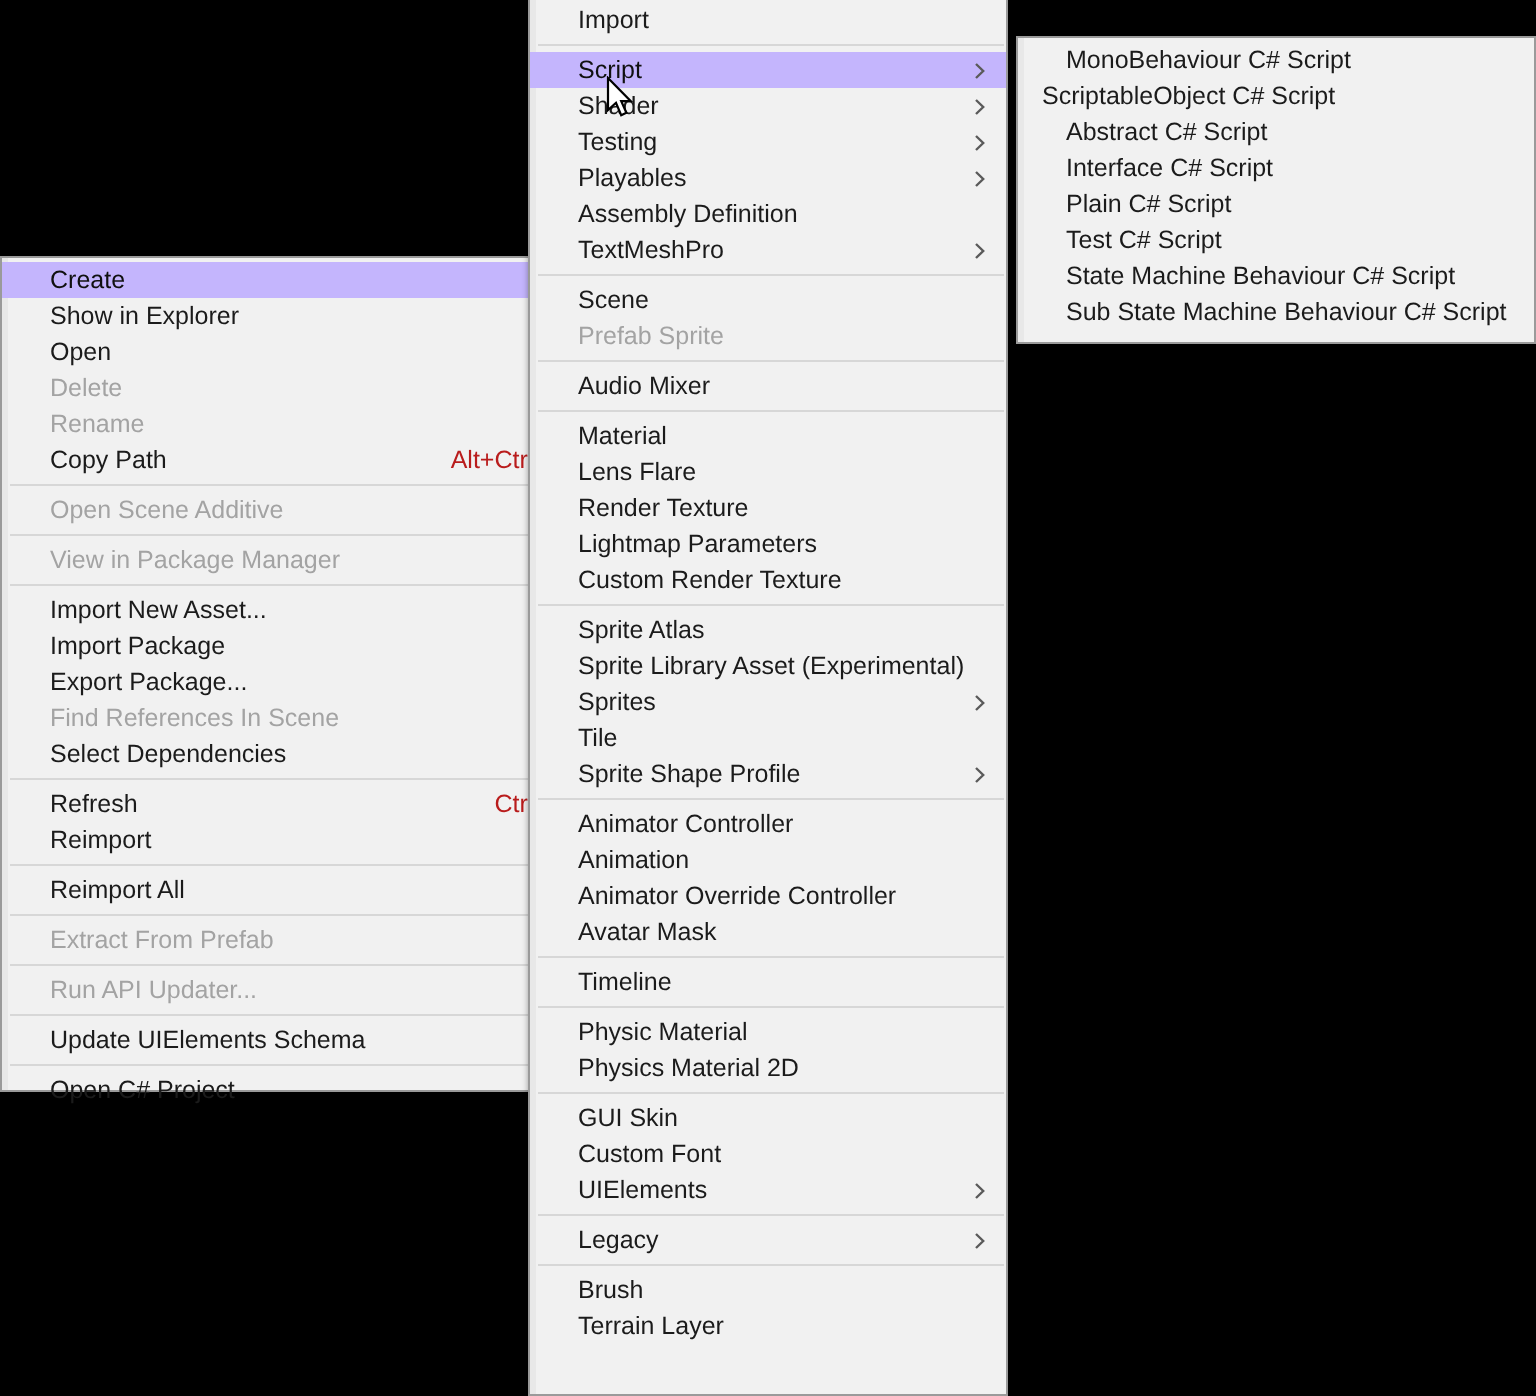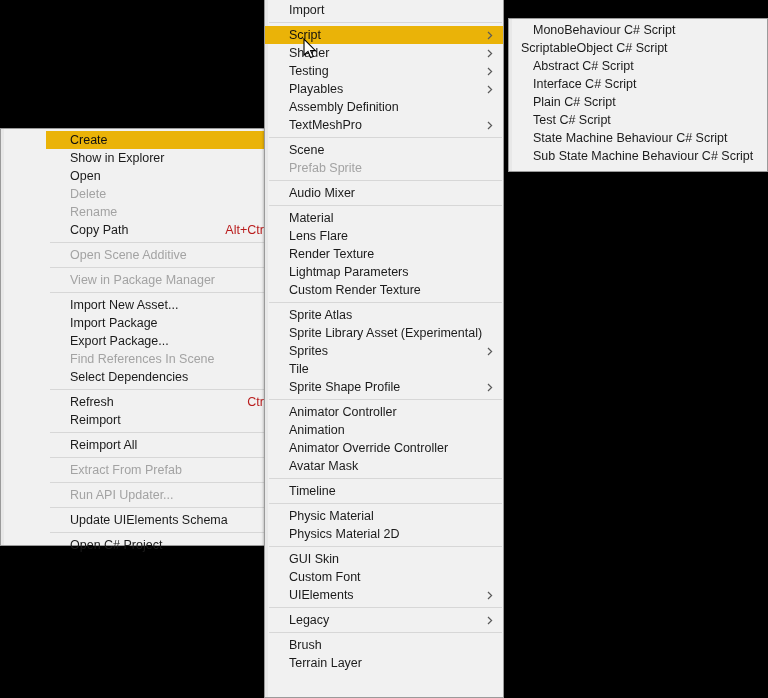--- a/index.html
+++ b/index.html
@@ -29,21 +29,21 @@
   
   .menu-panel {
     position: absolute;
     background: #f1f1f1;
     border: 1px solid #9a9a9a;
     box-sizing: border-box;
     padding: 2px 0 2px 0;
     box-shadow: 0 1px 3px rgba(0,0,0,0.35);
   }
 
-  #menu-asset   { left: 0px;   top: 128px; width: 292px; height: 418px; padding-left: 45px; }
+  #menu-asset   { left: 0px;   top: 128px; width: 292px; height: 418px; }
   #menu-create  { left: 264px; top: -2px;  width: 240px; height: 700px; }
   #menu-script  { left: 508px; top: 18px;  width: 260px; height: 154px; }
 
   
   .menu-panel::before {
     content: "";
     position: absolute;
     left: 0;
     top: 0;
     bottom: 0;
@@ -59,21 +59,21 @@
     height: 18px;
     padding: 0 8px 0 24px;
     font-size: 12.5px;
     line-height: 18px;
     color: #1b1b1b;
     white-space: nowrap;
     box-sizing: border-box;
   }
   .menu-item.disabled { color: #a3a3a3; }
   .menu-item.selected {
-    background: #eab308;
+    background: #c4b5fd;
     color: #101010;
   }
   .menu-item .label {
     flex: 0 0 auto;
   }
   .menu-item .shortcut {
     margin-left: auto;
     padding-left: 24px;
     font-size: 12.5px;
     color: #b91c1c;

